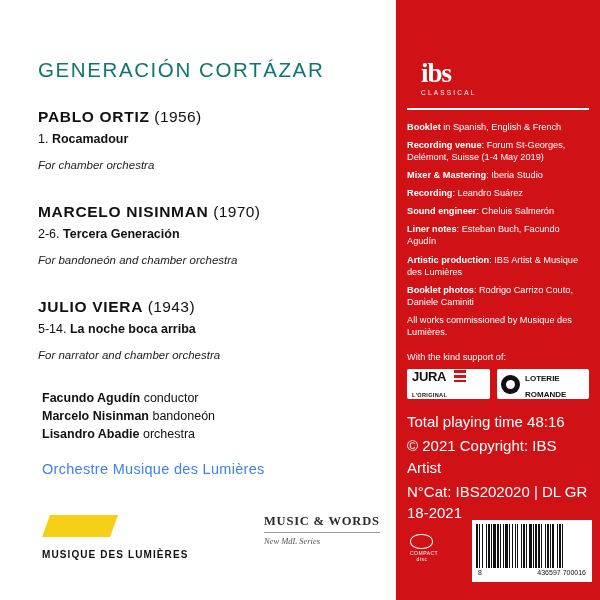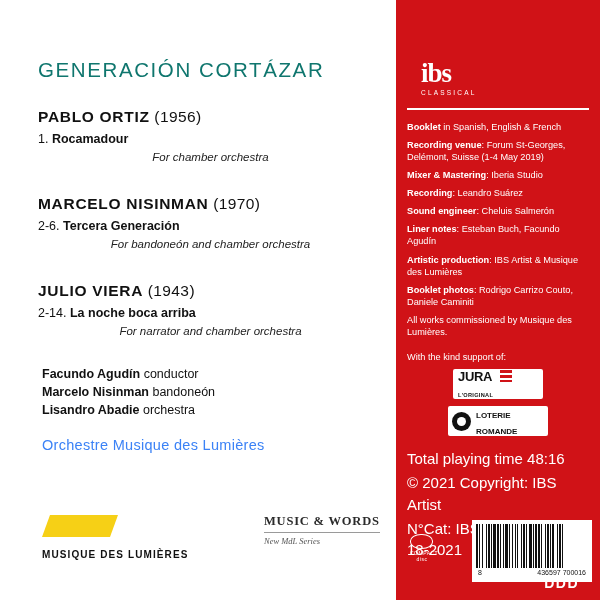--- a/index.html
+++ b/index.html
@@ -12,21 +12,21 @@
 
   .album-title{font-size:20.5px;letter-spacing:1.6px;color:#0f766e;font-weight:400;margin:0 0 26px 0;}
 
   .composer-block{margin-bottom:20px;}
   .composer-line{font-size:15.5px;color:#111;letter-spacing:.4px;margin-bottom:6px;}
   .composer-name{font-weight:700;letter-spacing:.7px;}
   .composer-year{font-weight:400;}
   .work-line{font-size:12.5px;color:#111;margin-bottom:2px;}
   .work-num{font-weight:400;}
   .work-title{font-weight:700;}
-  .work-sub{font-size:11.5px;font-style:italic;color:#222;margin-top:5px;text-align:center;}
+  .work-sub{font-size:11.5px;font-style:italic;color:#222;margin-top:13px;}
 
   .gap-1{height:12px;}
 
   .credits{margin-top:30px;margin-left:4px;}
   .credit-row{font-size:12.5px;color:#111;margin-bottom:4px;}
   .credit-name{font-weight:700;}
   .credit-role{font-weight:400;}
 
   .orchestra{margin-top:20px;margin-left:4px;font-size:14.5px;color:#3b82f6;letter-spacing:.3px;}
 
@@ -48,21 +48,21 @@
   .ibs-word{font-family:"Liberation Serif",serif;font-size:27px;font-weight:700;color:#ffffff;letter-spacing:-1px;line-height:1;}
   .ibs-sub{font-size:6.5px;letter-spacing:2.2px;color:#ffffff;margin-top:2px;}
   .hr-white{height:1.5px;background:#ffffff;margin:12px 0 11px 0;width:182px;}
 
   .meta{color:#ffffff;font-size:9.2px;line-height:1.32;}
   .meta p{margin:0 0 6px 0;}
   .meta b{font-weight:700;}
 
   .support-label{color:#ffffff;font-size:9.2px;margin:14px 0 7px 0;}
 
-  .sponsors{display:flex;gap:7px;align-items:center;margin-bottom:12px;flex-direction:column;}
+  .sponsors{display:flex;gap:7px;align-items:center;margin-bottom:12px;}
   .sp{background:#ffffff;border-radius:2px;display:flex;align-items:center;}
   .sp-jura{width:80px;height:30px;padding:0 5px;}
   .jura-txt{font-family:"Liberation Sans",sans-serif;line-height:1;}
   .jura-main{font-size:13px;font-weight:700;color:#111;letter-spacing:-.3px;}
   .jura-sub{font-size:5.6px;font-weight:700;color:#111;letter-spacing:.3px;}
   .jura-bars{display:inline-block;margin-left:3px;vertical-align:middle;}
   .jura-bars i{display:block;width:12px;height:2.6px;background:#d01217;margin-bottom:2px;}
   .sp-lot{width:92px;height:30px;padding:0 4px;gap:5px;}
   .lot-mark{width:19px;height:19px;border-radius:50%;background:#111;position:relative;flex:none;}
   .lot-mark:after{content:"";position:absolute;left:5px;top:5px;width:9px;height:9px;border-radius:50%;background:#ffffff;}
@@ -121,21 +121,21 @@
       </div>
 
       <div class="gap-1"></div>
 
       <div class="composer-block">
         <div class="composer-line">
           <span class="composer-name">JULIO VIERA</span>
           <span class="composer-year">(1943)</span>
         </div>
         <div class="work-line">
-          <span class="work-num">2-14.</span>
+          <span class="work-num">5-14.</span>
           <span class="work-title">La noche boca arriba</span>
         </div>
         <div class="work-sub">For narrator and chamber orchestra</div>
       </div>
 
       <div class="credits">
         <div class="credit-row">
           <span class="credit-name">Facundo Agudín</span>
           <span class="credit-role">conductor</span>
         </div>

